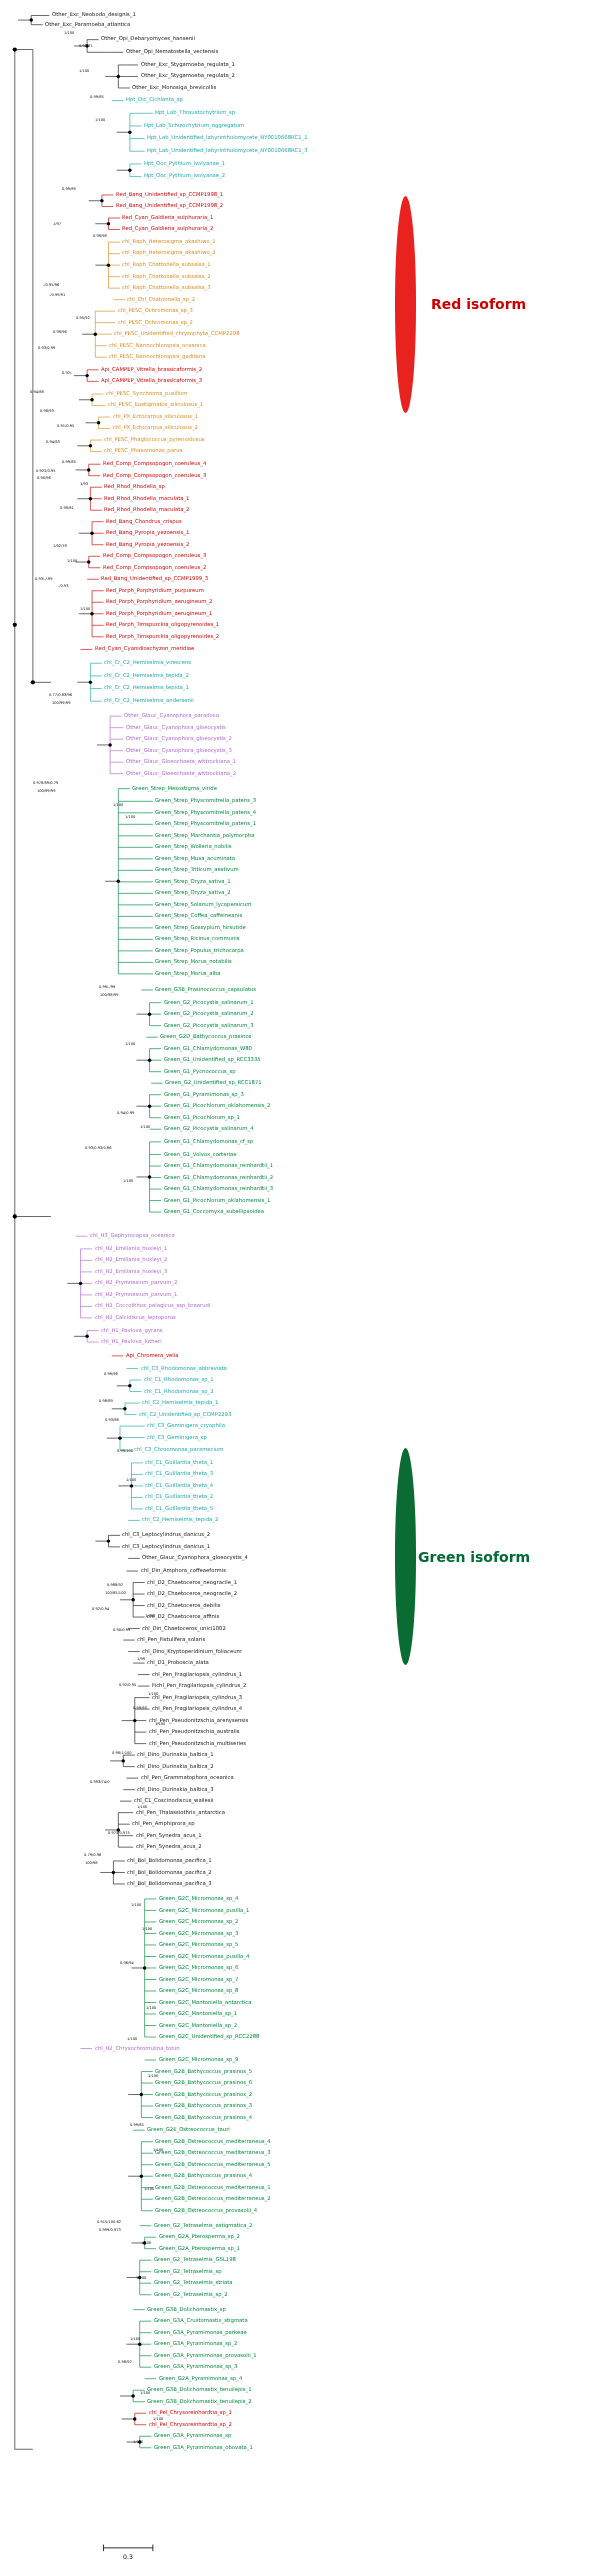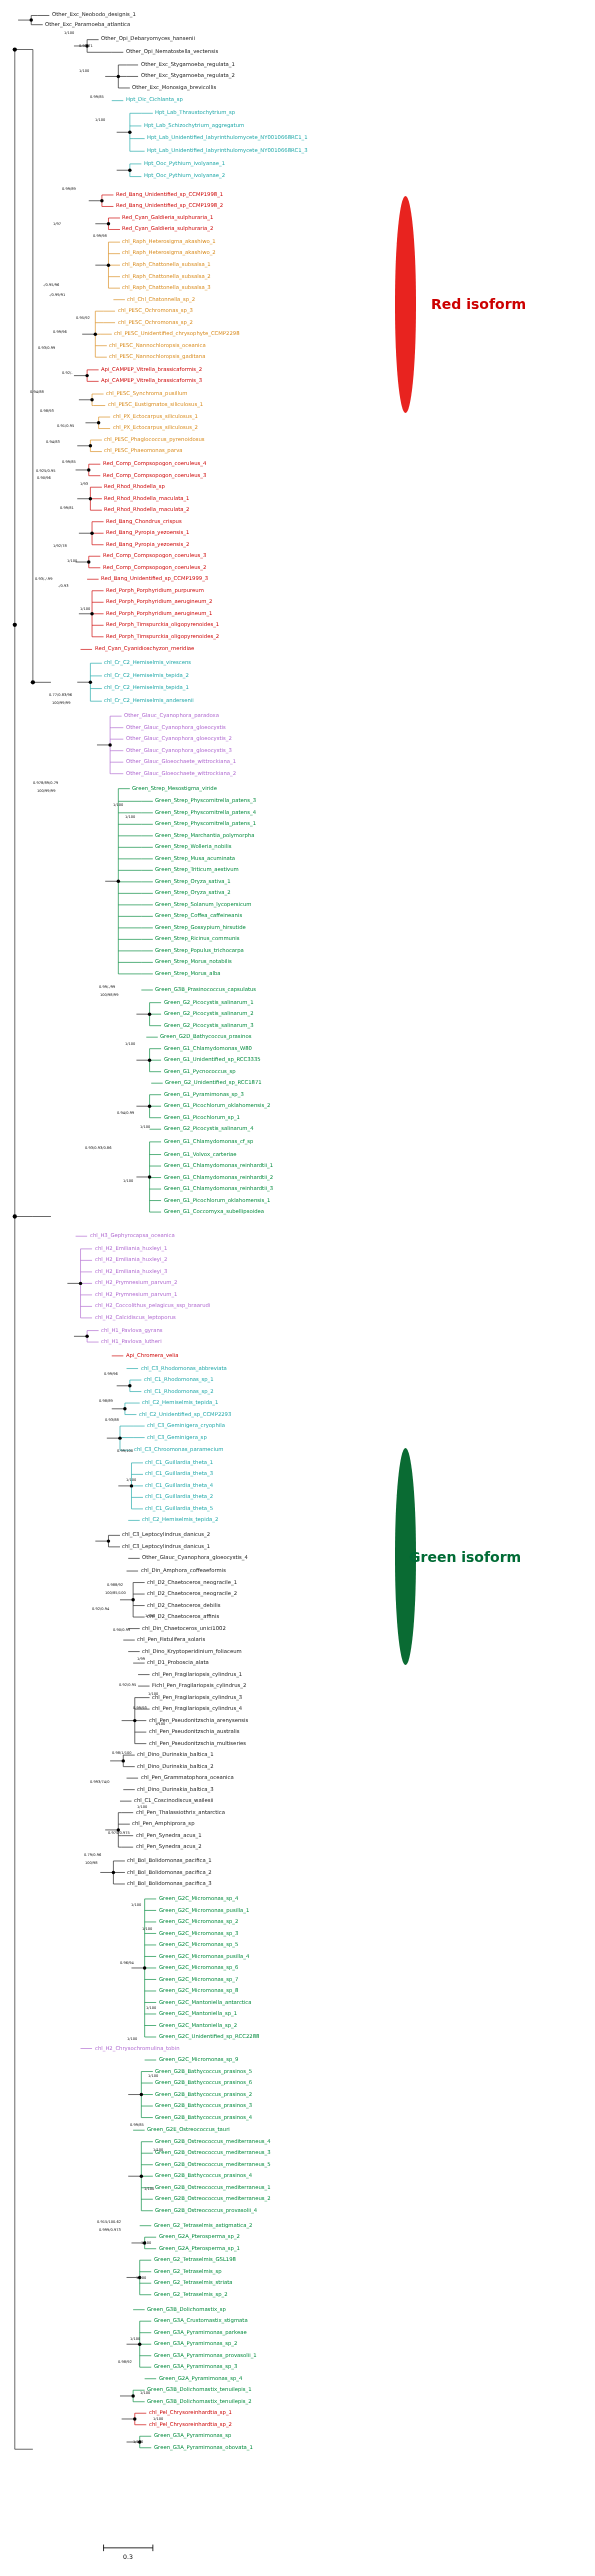--- a/index.html
+++ b/index.html
@@ -553,21 +553,21 @@
       <line x1="186" y1="3096" x2="186" y2="3104" stroke="#000" stroke-width="1"></line>
     </g>
   </svg>
 
   <div class="scalelab" style="left:123px;top:2553px;">0.3</div>
 
   <div class="blob" style="left:395px;top:196px;width:21.4px;height:217px;background:#e8231f;"></div>
   <div class="isolabel" style="left:431px;top:296px;color:#cc0000;">Red isoform</div>
 
   <div class="blob" style="left:395px;top:1448px;width:21.4px;height:217px;background:#0a6b33;"></div>
-  <div class="isolabel" style="left:409px;top:1549px;color:#006b35;">Green isoform</div>
+  <div class="isolabel" style="left:418px;top:1549px;color:#006b35;">Green isoform</div>
 
   <div id="tiplayer">
       <div class="tiplabel" style="left: 52px; top: 15.3px; color: rgb(26, 26, 26);">Other_Exc_Neobodo_designis_1</div>
       <div class="tiplabel" style="left: 45px; top: 24.5px; color: rgb(26, 26, 26);">Other_Exc_Paramoeba_atlantica</div>
       <div class="tiplabel" style="left: 101px; top: 39px; color: rgb(26, 26, 26);">Other_Opi_Debaryomyces_hansenii</div>
       <div class="tiplabel" style="left: 126px; top: 52px; color: rgb(26, 26, 26);">Other_Opi_Nematostella_vectensis</div>
       <div class="tiplabel" style="left: 141px; top: 65px; color: rgb(26, 26, 26);">Other_Exc_Stygamoeba_regulata_1</div>
       <div class="tiplabel" style="left: 141px; top: 76px; color: rgb(26, 26, 26);">Other_Exc_Stygamoeba_regulata_2</div>
       <div class="tiplabel" style="left: 132px; top: 88px; color: rgb(26, 26, 26);">Other_Exc_Monosiga_brevicollis</div>
       <div class="tiplabel" style="left: 126px; top: 100px; color: rgb(31, 168, 168);">Hpt_Dic_Cichlanta_sp</div>

